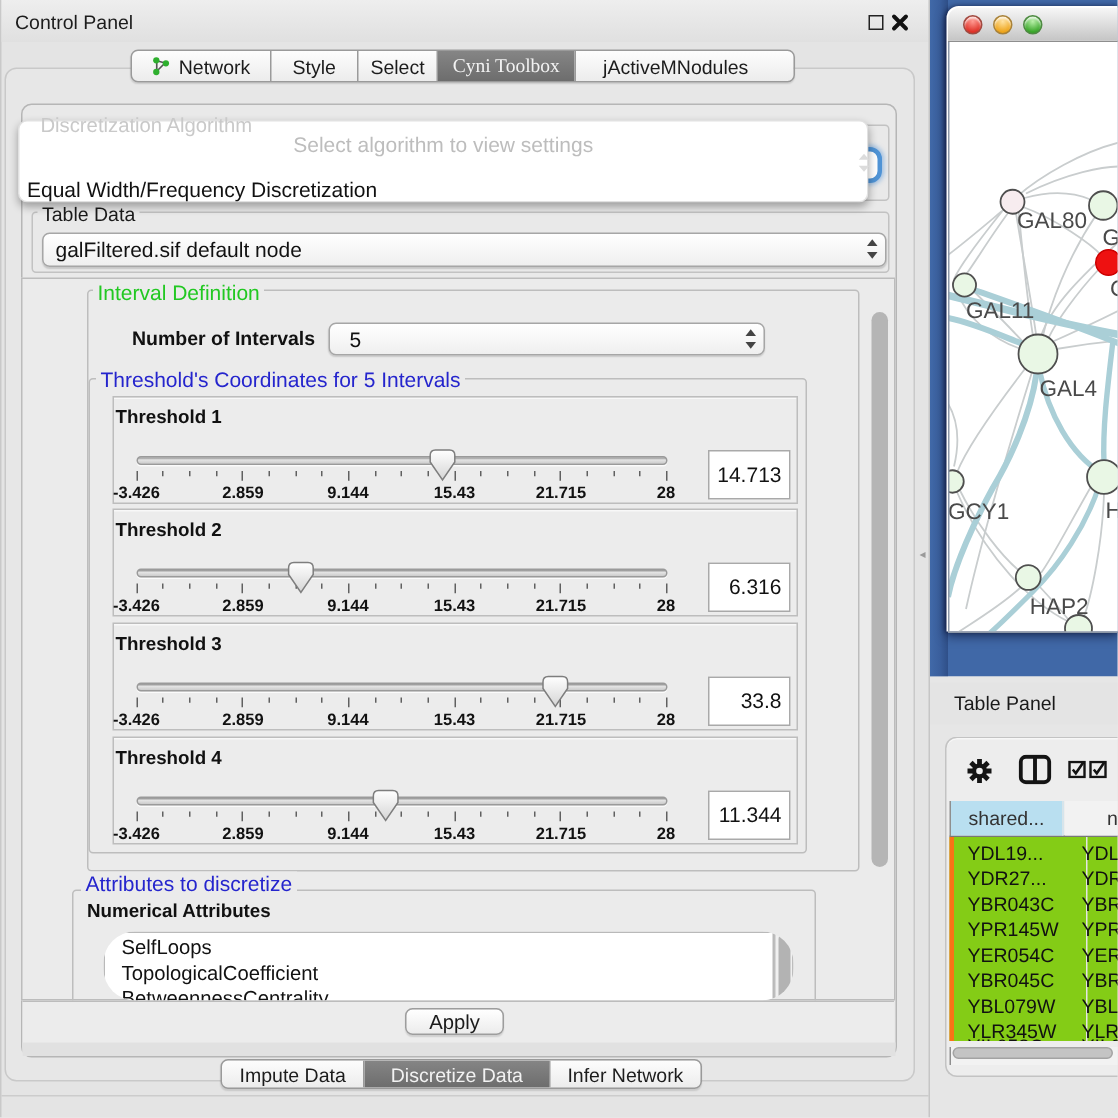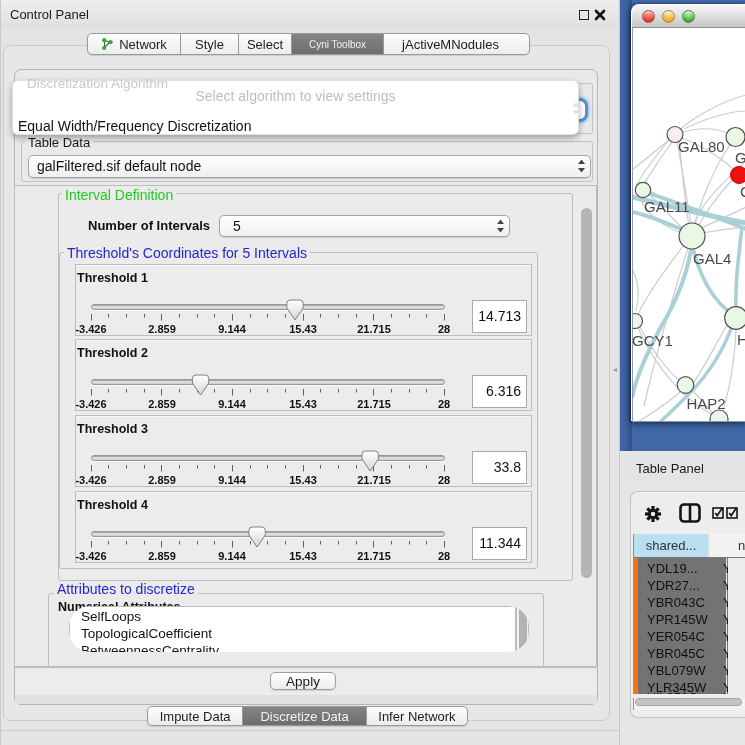--- a/index.html
+++ b/index.html
@@ -18,21 +18,21 @@
 <div class="abs" style="left:13px;top:69px;width:584px;height:636px;background:#e9e9e9;border:1px solid #b6b6b6;border-radius:7px;"></div>
 <div class="abs" style="left:86px;top:33px;width:443px;height:22px;border:1px solid #9a9a9a;border-radius:5px;background:linear-gradient(#fdfdfd,#ececec);box-shadow:0 1px 1px rgba(0,0,0,0.12);overflow:hidden;display:flex;">
       <div style="width:92px;height:100%;display:flex;align-items:center;justify-content:center;font-size:13px;color:#1c1c1c;"><svg width="13" height="14" viewBox="0 0 13 14" style="margin-right:5px;">
           <path d="M3.5 3.5 L9 5 M3.5 10.5 L9 5 M3.5 3.5 L3.5 10.5" stroke="#555" stroke-width="1.1" fill="none"></path>
           <circle cx="3.2" cy="3.2" r="2.1" fill="#2eaf2e"></circle>
           <circle cx="9.6" cy="5.2" r="2.1" fill="#2eaf2e"></circle>
           <circle cx="3.2" cy="11" r="2.1" fill="#2eaf2e"></circle>
         </svg>Network</div>
       <div style="width:58px;height:100%;display:flex;align-items:center;justify-content:center;font-size:13px;color:#1c1c1c;border-left:1px solid #9a9a9a;">Style</div>
       <div style="width:53px;height:100%;display:flex;align-items:center;justify-content:center;font-size:13px;color:#1c1c1c;border-left:1px solid #9a9a9a;">Select</div>
-      <div style="width:92px;height:100%;display:flex;align-items:center;justify-content:center;font-size:10px;background:linear-gradient(#858585,#6d6d6d);color:#f2f2f2;border-left:1px solid #9a9a9a;">Cyni Toolbox</div>
+      <div style="width:92px;height:100%;display:flex;align-items:center;justify-content:center;font-size:13px;background:linear-gradient(#858585,#6d6d6d);color:#f2f2f2;border-left:1px solid #9a9a9a;font-family:Liberation Serif, serif;">Cyni Toolbox</div>
       <div style="width:134px;height:100%;display:flex;align-items:center;justify-content:center;font-size:13px;color:#1c1c1c;border-left:1px solid #9a9a9a;">jActiveMNodules</div>
     </div>
 <div class="abs" style="left:20px;top:83px;width:572px;height:51px;border:1px solid #c2c2c2;border-radius:3px;"></div>
 <div class="abs" style="left:553px;top:98px;width:34px;height:24px;border:3px solid #4f93d5;border-radius:8px;background:#fff;box-shadow:0 0 3px 1.5px rgba(96,156,220,0.5);z-index:2;"></div>
 <div class="abs" style="left:11px;top:80px;width:567px;height:55px;background:#fff;border-radius:6px;border:1px solid rgba(170,170,170,0.35);box-shadow:0 3px 6px rgba(0,0,0,0.32);z-index:3;"></div>
 <div class="abs" style="left:11px;top:88px;width:567px;text-align:center;font-size:14px;color:#bdbdbd;z-index:4;">Select algorithm to view settings</div>
 <div class="abs" style="left:17px;top:118px;font-size:14px;color:#111;z-index:4;">Equal Width/Frequency Discretization</div>
 <div class="abs" style="left:26px;top:76px;font-size:13.5px;color:#c9c9c9;z-index:5;">Discretization Algorithm</div>
 <svg class="abs" style="left:570px;top:102px;z-index:5;" width="10" height="13" viewBox="0 0 10 13">
 <path d="M5 0.5 L8.5 4.5 L1.5 4.5 Z" fill="#dcdcdc"></path>
@@ -215,21 +215,21 @@
 <div class="abs" style="left:60px;top:550px;width:60px;text-align:center;font-size:11px;font-weight:bold;color:#111;">-3.426</div>
 <div class="abs" style="left:131px;top:550px;width:60px;text-align:center;font-size:11px;font-weight:bold;color:#111;">2.859</div>
 <div class="abs" style="left:201px;top:550px;width:60px;text-align:center;font-size:11px;font-weight:bold;color:#111;">9.144</div>
 <div class="abs" style="left:272px;top:550px;width:60px;text-align:center;font-size:11px;font-weight:bold;color:#111;">15.43</div>
 <div class="abs" style="left:343px;top:550px;width:60px;text-align:center;font-size:11px;font-weight:bold;color:#111;">21.715</div>
 <div class="abs" style="left:413px;top:550px;width:60px;text-align:center;font-size:11px;font-weight:bold;color:#111;">28</div>
 <div class="abs" style="left:471px;top:527px;width:55px;height:33px;background:#fff;border:1px solid #a9a9a9;font-size:14px;color:#111;line-height:31px;text-align:right;padding-right:5px;">11.344</div>
 <div class="abs" style="left:47px;top:593px;width:496px;height:95px;border:1px solid #bdbdbd;border-radius:3px;"></div>
 <div class="abs" style="left:53px;top:581px;font-size:14px;color:#2525cd;background:#ebebeb;padding:0 3px;">Attributes to discretize</div>
 <div class="abs" style="left:57px;top:600px;font-size:12.5px;font-weight:bold;color:#111;">Numerical Attributes</div>
-<div class="abs" style="left:68px;top:606px;width:460px;height:46px;overflow:hidden;border-radius:21px;">
+<div class="abs" style="left:68px;top:621px;width:460px;height:46px;overflow:hidden;border-radius:21px;">
 <div class="abs" style="left:0;top:0;width:447px;height:60px;background:#fff;border:1px solid #b9b9b9;"></div>
 <div class="abs" style="left:12px;top:3px;font-size:13.5px;color:#111;">SelfLoops</div>
 <div class="abs" style="left:12px;top:20px;font-size:13.5px;color:#111;">TopologicalCoefficient</div>
 <div class="abs" style="left:12px;top:37px;font-size:13.5px;color:#111;">BetweennessCentrality</div>
 <div class="abs" style="left:447px;top:0;width:13px;height:60px;background:#f0f0f0;border:1px solid #bdbdbd;"></div>
 <div class="abs" style="left:449.5px;top:1px;width:8px;height:59px;background:#b3b3b3;border-radius:4px;"></div>
 </div>
 <div class="abs" style="left:14px;top:667px;width:581px;height:37px;background:#ececec;border-top:1px solid #bcbcbc;"></div>
 <div class="abs" style="left:14px;top:695px;width:582px;height:9px;background:#e1e1e1;"></div>
 <div class="abs" style="left:269px;top:672px;width:66px;height:18px;background:linear-gradient(#ffffff,#ececec);border:1px solid #9d9d9d;border-radius:5px;box-shadow:0 1px 1px rgba(0,0,0,0.12);"></div>
@@ -333,21 +333,21 @@
 <svg class="abs" style="left:106px;top:507px;" width="12" height="12" viewBox="0 0 12 12">
 <rect x="1" y="1" width="10" height="10" fill="none" stroke="#141414" stroke-width="1.6"></rect>
 <path d="M3.2 6 L5.2 8.5 L10.5 0.8" fill="none" stroke="#141414" stroke-width="1.7"></path>
     </svg>
 <div class="abs" style="left:13px;top:534px;width:113px;height:24px;border-left:1px solid #8f8f8f;border-bottom:1px solid #787878;overflow:hidden;">
       <div class="abs" style="left:0;top:0;width:75px;height:24px;background:#b9dff0;border-right:1px solid #d8e4ea;text-align:center;font-size:13px;color:#333;line-height:24px;">shared...</div>
       <div class="abs" style="left:76px;top:0;width:37px;height:24px;background:#f2f2f2;font-size:13px;color:#333;line-height:24px;">
         <span style="position:absolute;left:28px;">name</span>
       </div>
     </div>
-<div class="abs" style="left:13px;top:558px;width:95px;height:136px;background:#737373;border-left:5px solid #f97316;overflow:hidden;">
+<div class="abs" style="left:13px;top:558px;width:113px;height:136px;background:#84cc16;border-left:3px solid #f97316;overflow:hidden;">
       <div class="abs" style="left:88px;top:0;width:1px;height:136px;background:#e4e4e4;"></div>
       <div class="abs" style="left:9px;top:3px;font-size:13px;color:#111;white-space:nowrap;">YDL19...</div>
       <div class="abs" style="left:85px;top:3px;font-size:13px;color:#111;white-space:nowrap;">YDL1</div>
       <div class="abs" style="left:9px;top:20px;font-size:13px;color:#111;white-space:nowrap;">YDR27...</div>
       <div class="abs" style="left:85px;top:20px;font-size:13px;color:#111;white-space:nowrap;">YDR2</div>
       <div class="abs" style="left:9px;top:37px;font-size:13px;color:#111;white-space:nowrap;">YBR043C</div>
       <div class="abs" style="left:85px;top:37px;font-size:13px;color:#111;white-space:nowrap;">YBR0</div>
       <div class="abs" style="left:9px;top:54px;font-size:13px;color:#111;white-space:nowrap;">YPR145W</div>
       <div class="abs" style="left:85px;top:54px;font-size:13px;color:#111;white-space:nowrap;">YPR1</div>
       <div class="abs" style="left:9px;top:71px;font-size:13px;color:#111;white-space:nowrap;">YER054C</div>

